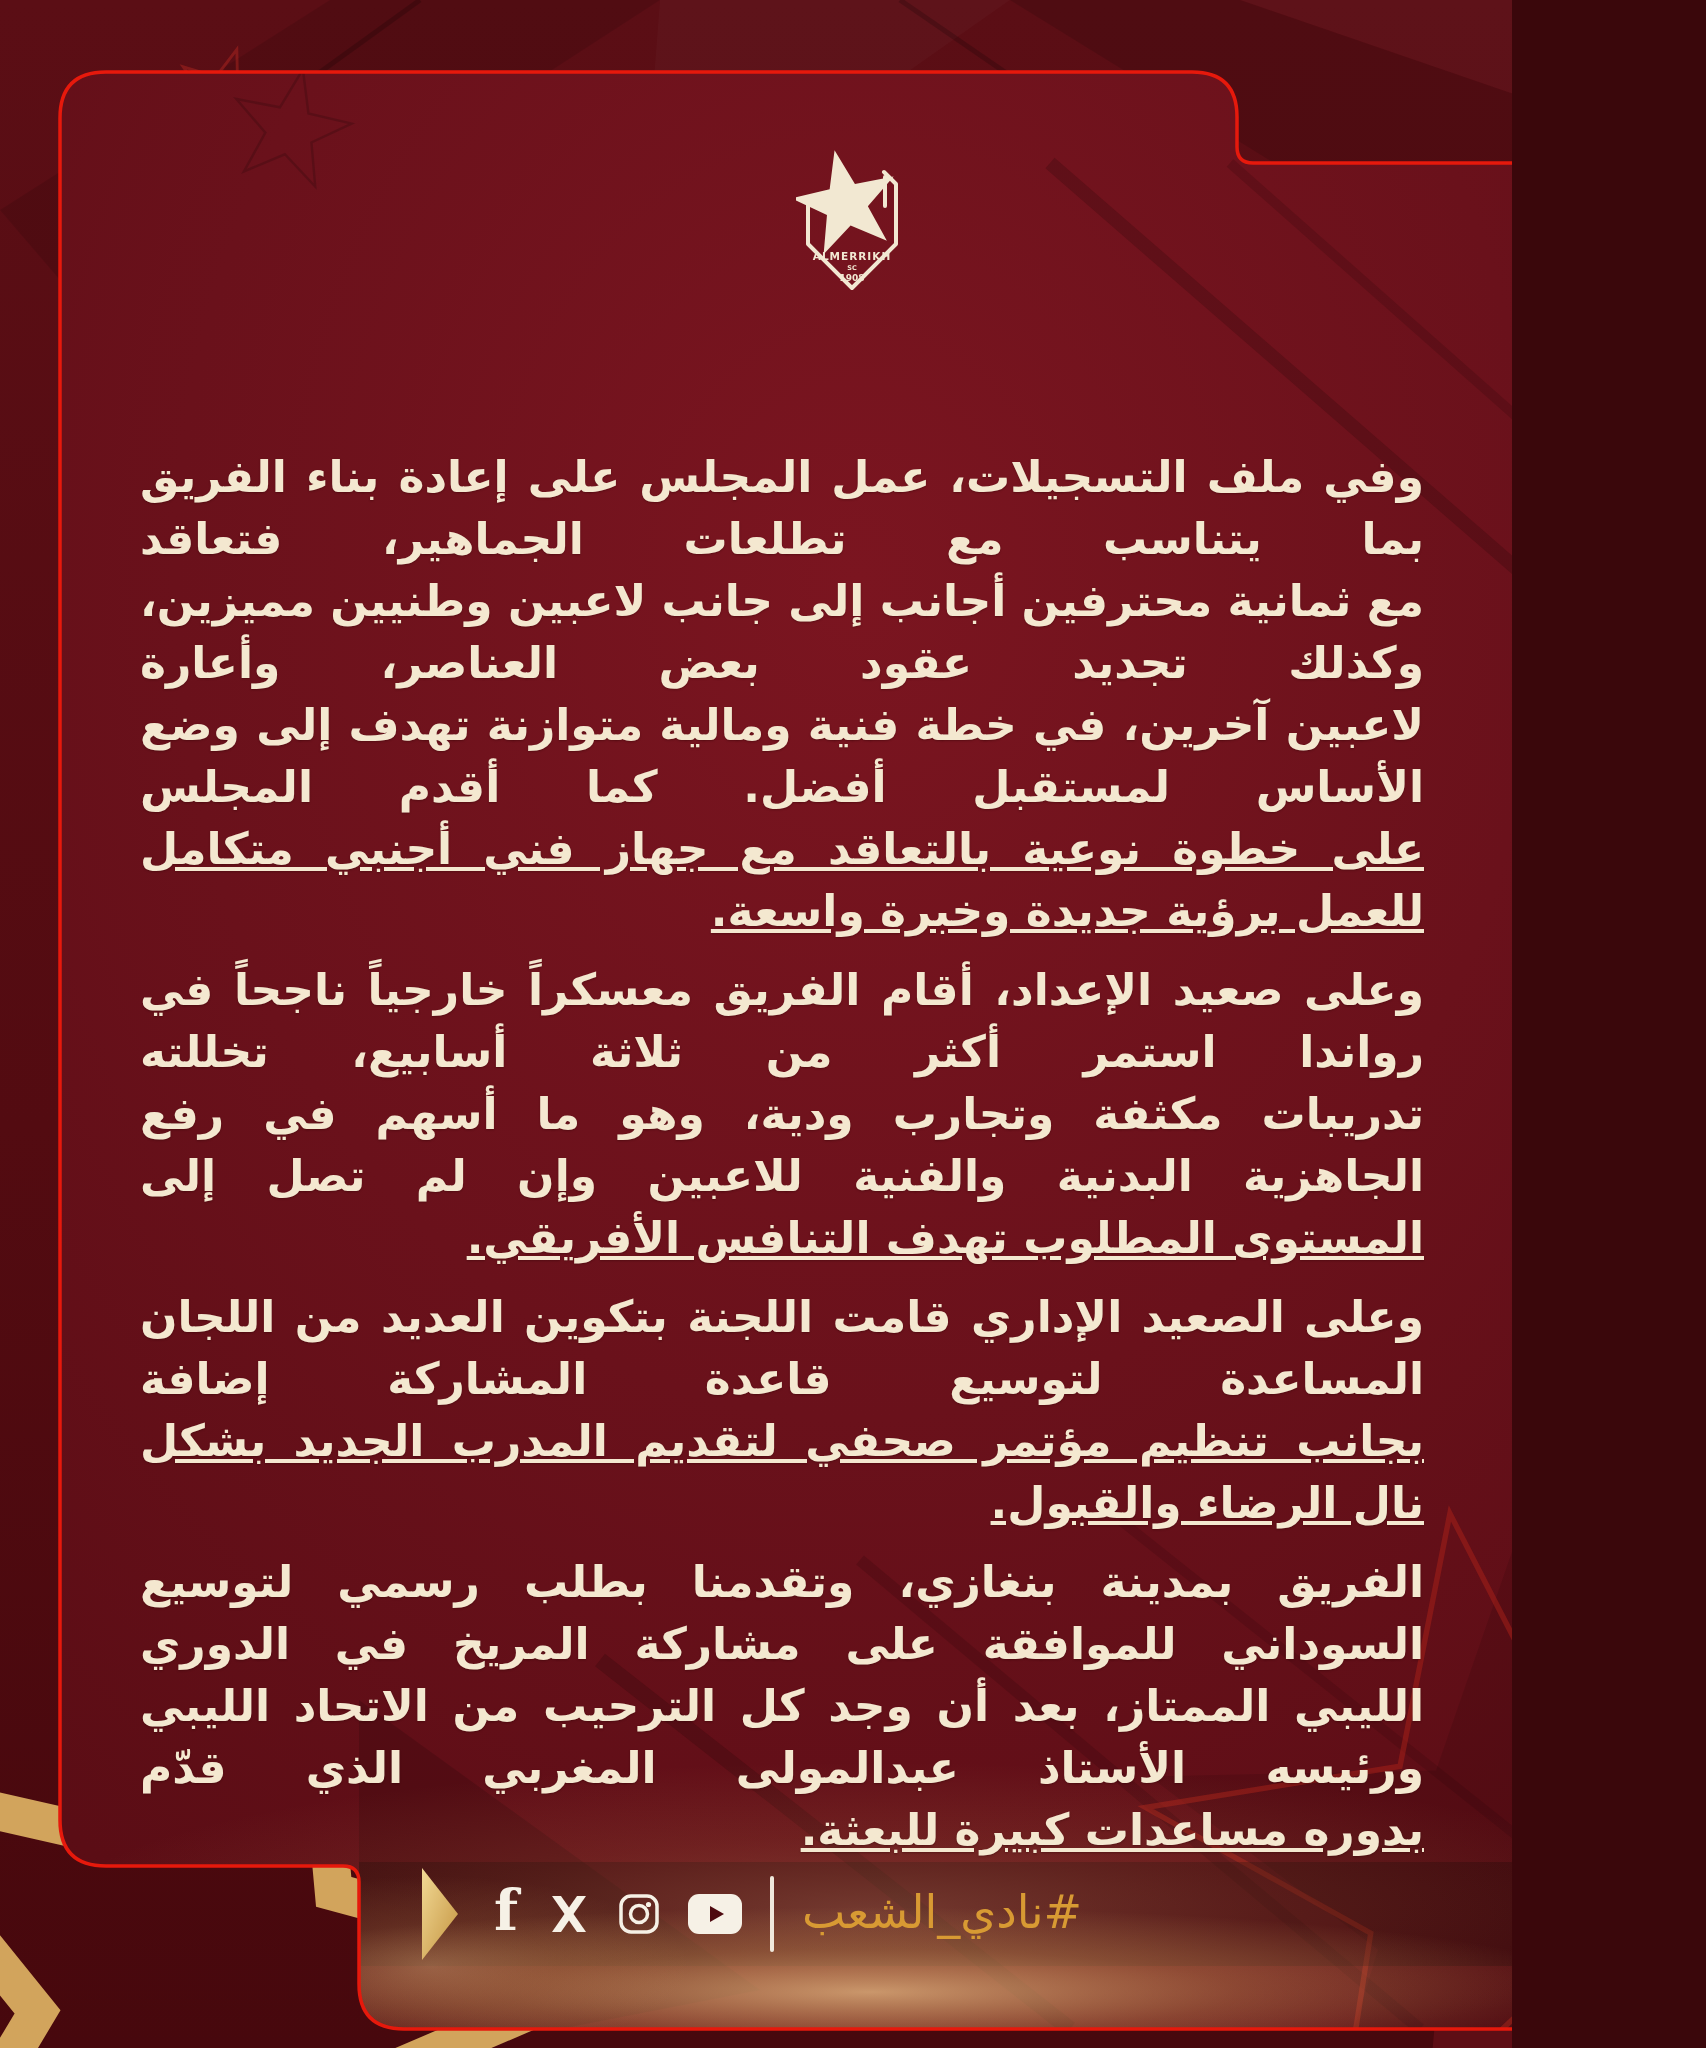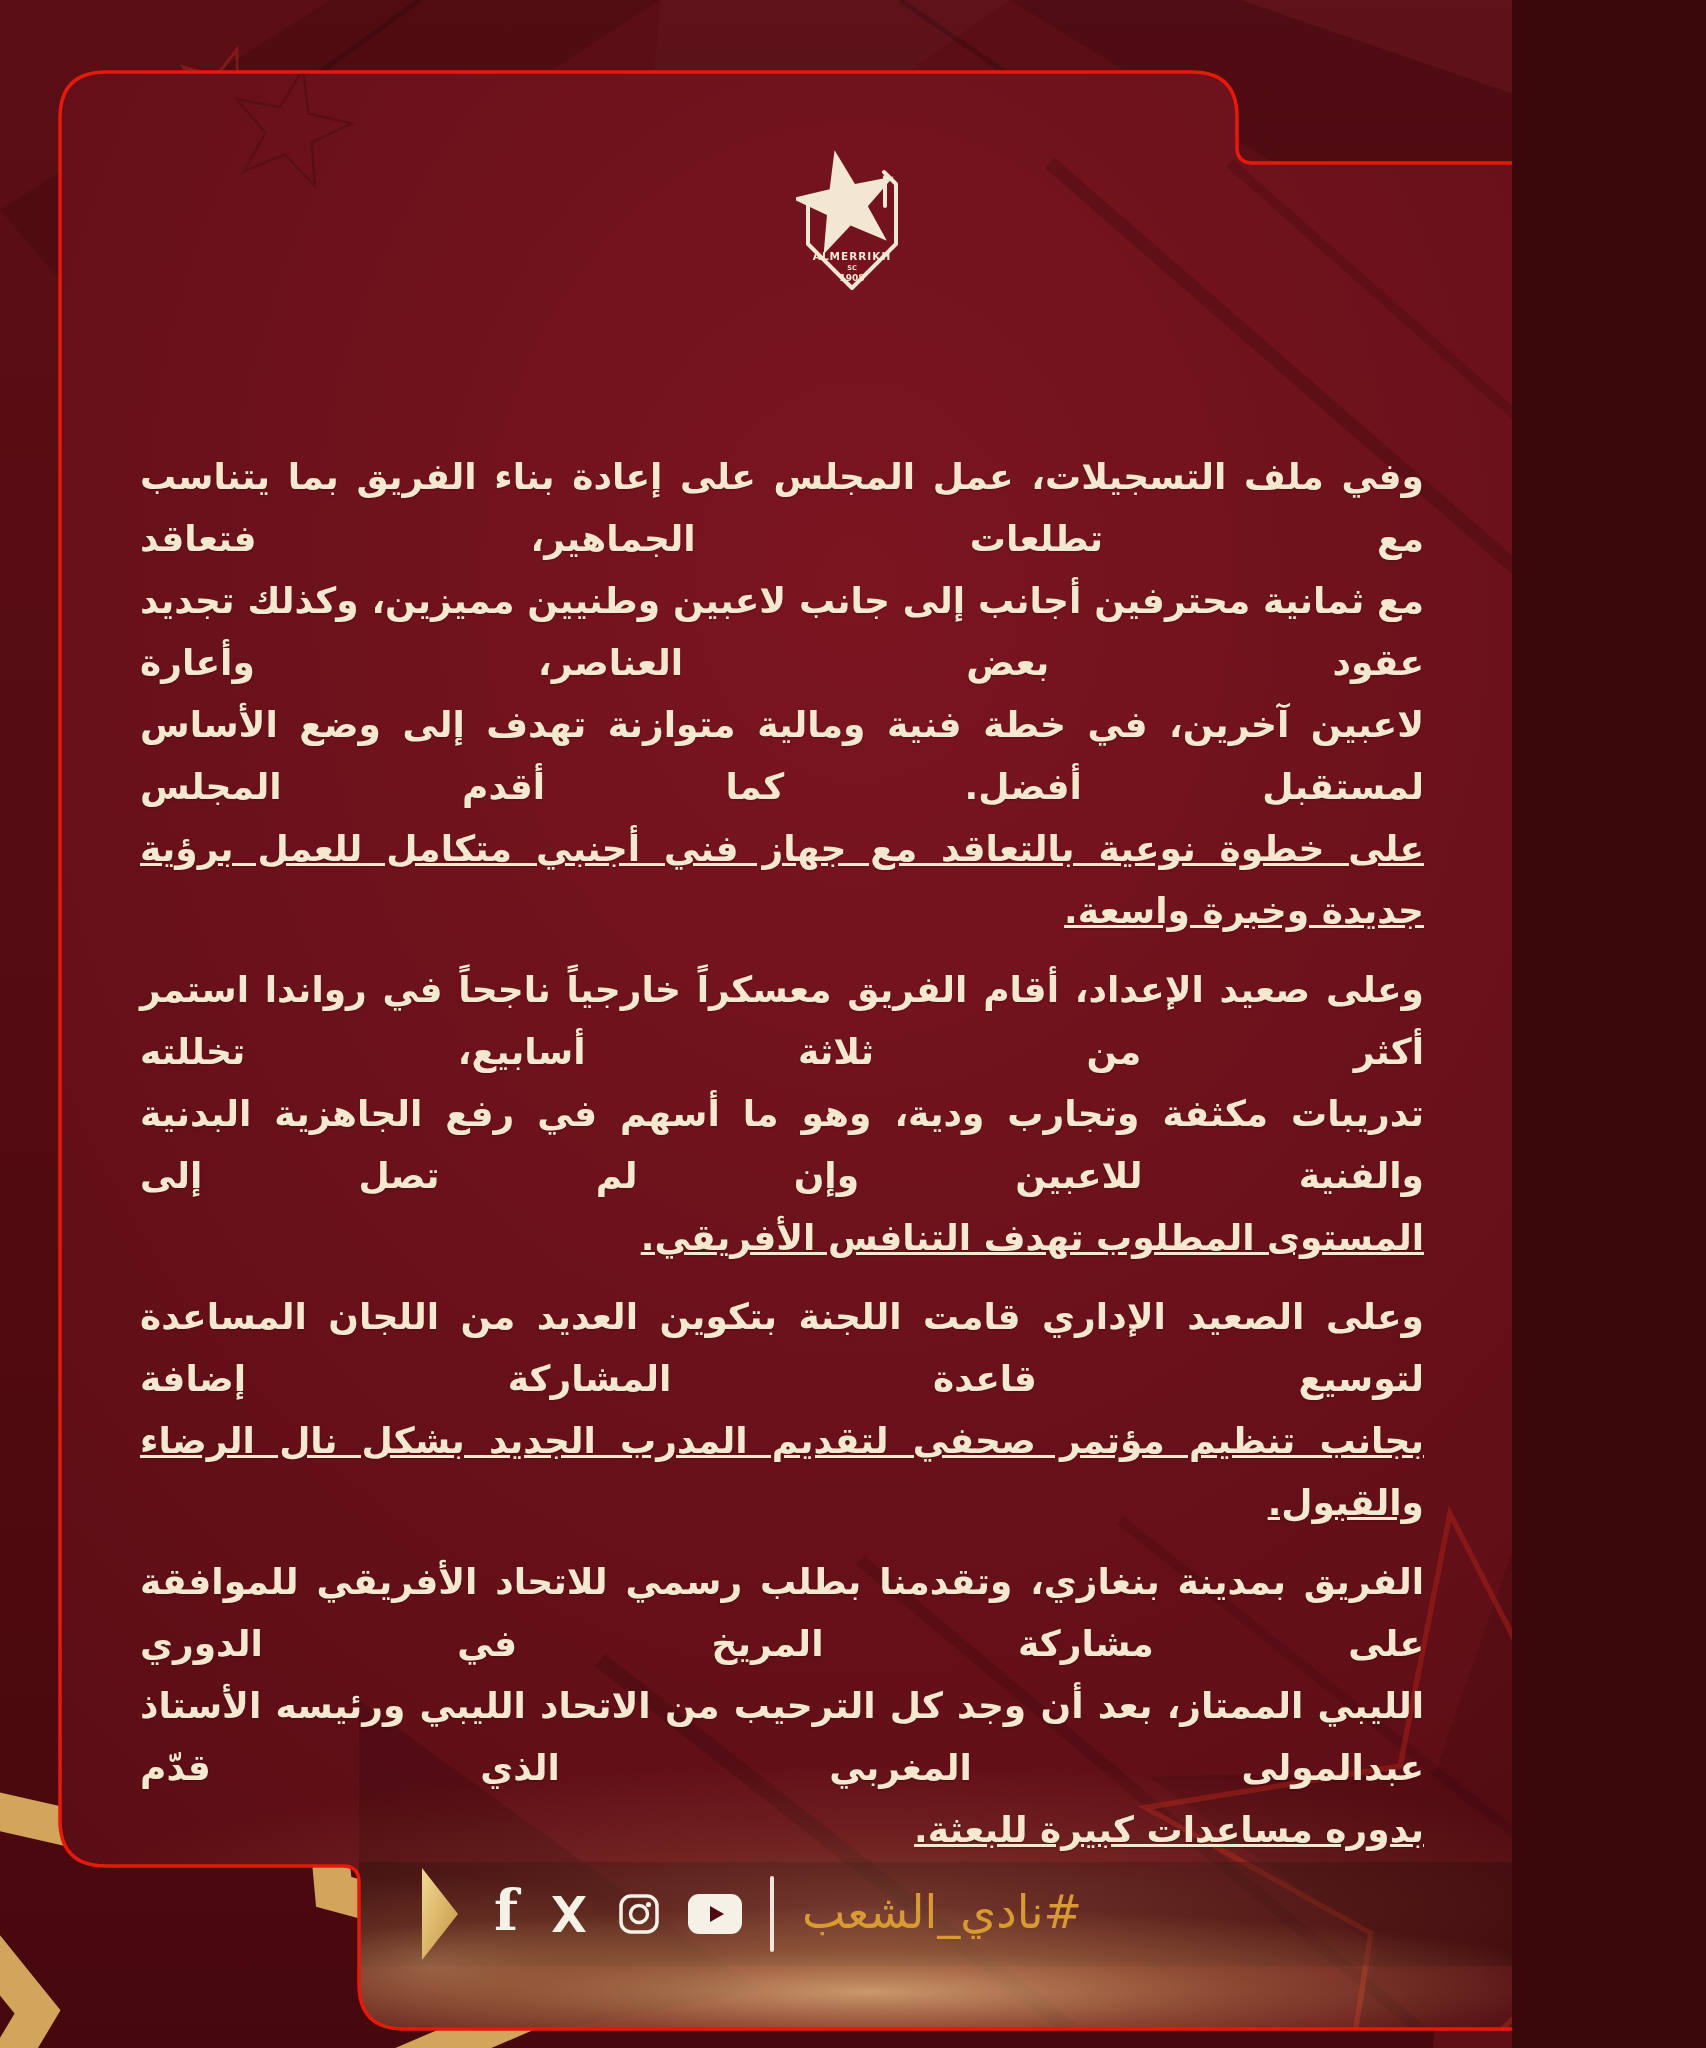--- a/index.html
+++ b/index.html
@@ -9,21 +9,21 @@
   }
   .bg-svg{position:absolute;left:0;top:0;}
   
   .logo{position:absolute;left:796px;top:144px;width:116px;height:156px;}
   .logo text{font-family:"DejaVu Sans",sans-serif;font-weight:bold;fill:#f2e8d2;}
   
   .statement{position:absolute;left:140px;right:88px;top:446px;}
   .para{margin:0 0 17px 0;}
   .line{
     direction:rtl;unicode-bidi:embed;
-    font-size:36px;line-height:62px;font-weight:bold;
+    font-size:44px;line-height:62px;font-weight:bold;
     color:#f4e8d0;
     text-align:justify;text-align-last:justify;
     text-shadow:0 1px 2px rgba(40,0,0,.35);
   }
   .line.last{text-align-last:right;text-decoration:underline;}
   
   .footer-row{
     position:absolute;left:422px;top:1862px;height:104px;
     display:flex;align-items:center;
   }
@@ -134,21 +134,21 @@
     <div class="para">
       <div class="line">وعلى صعيد الإعداد، أقام الفريق معسكراً خارجياً ناجحاً في رواندا استمر أكثر من ثلاثة أسابيع، تخللته</div>
       <div class="line">تدريبات مكثفة وتجارب ودية، وهو ما أسهم في رفع الجاهزية البدنية والفنية للاعبين وإن لم تصل إلى</div>
       <div class="line last">المستوى المطلوب تهدف التنافس الأفريقي.</div>
     </div>
     <div class="para">
       <div class="line">وعلى الصعيد الإداري قامت اللجنة بتكوين العديد من اللجان المساعدة لتوسيع قاعدة المشاركة إضافة</div>
       <div class="line last">بجانب تنظيم مؤتمر صحفي لتقديم المدرب الجديد بشكل نال الرضاء والقبول.</div>
     </div>
     <div class="para">
-      <div class="line">الفريق بمدينة بنغازي، وتقدمنا بطلب رسمي للاتحاد الأفريقي للموافقة على مشاركة المريخ في الدوري</div>
+      <div class="line">الفريق بمدينة بنغازي، وتقدمنا بطلب رسمي لتوسيع السوداني للموافقة على مشاركة المريخ في الدوري</div>
       <div class="line">الليبي الممتاز، بعد أن وجد كل الترحيب من الاتحاد الليبي ورئيسه الأستاذ عبدالمولى المغربي الذي قدّم</div>
       <div class="line last">بدوره مساعدات كبيرة للبعثة.</div>
     </div>
 
   </div>
 
   <div class="footer-row">
 
     <svg class="play-tri" width="36" height="92" viewBox="0 0 36 92">
       <polygon points="0,0 36,46 0,92" fill="url(#goldTri)"></polygon>

